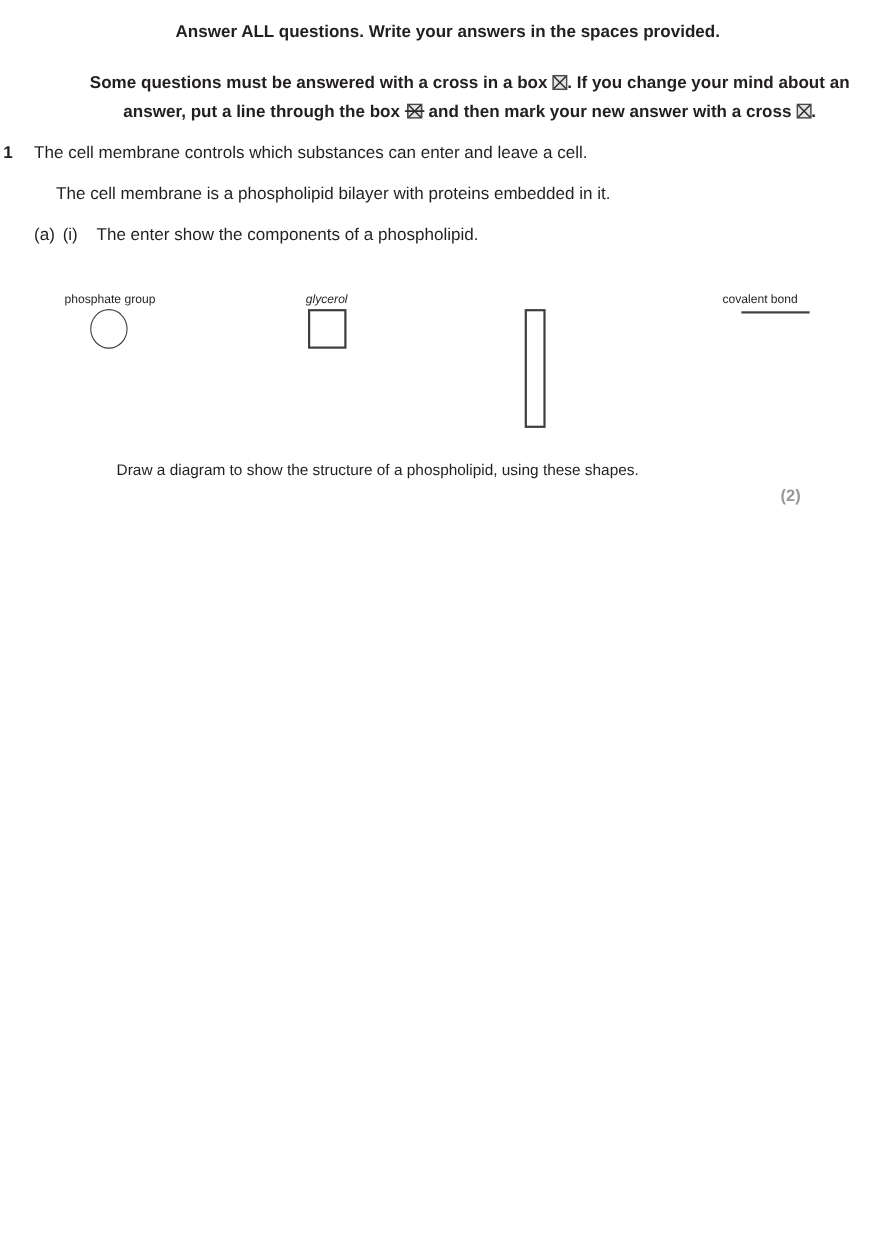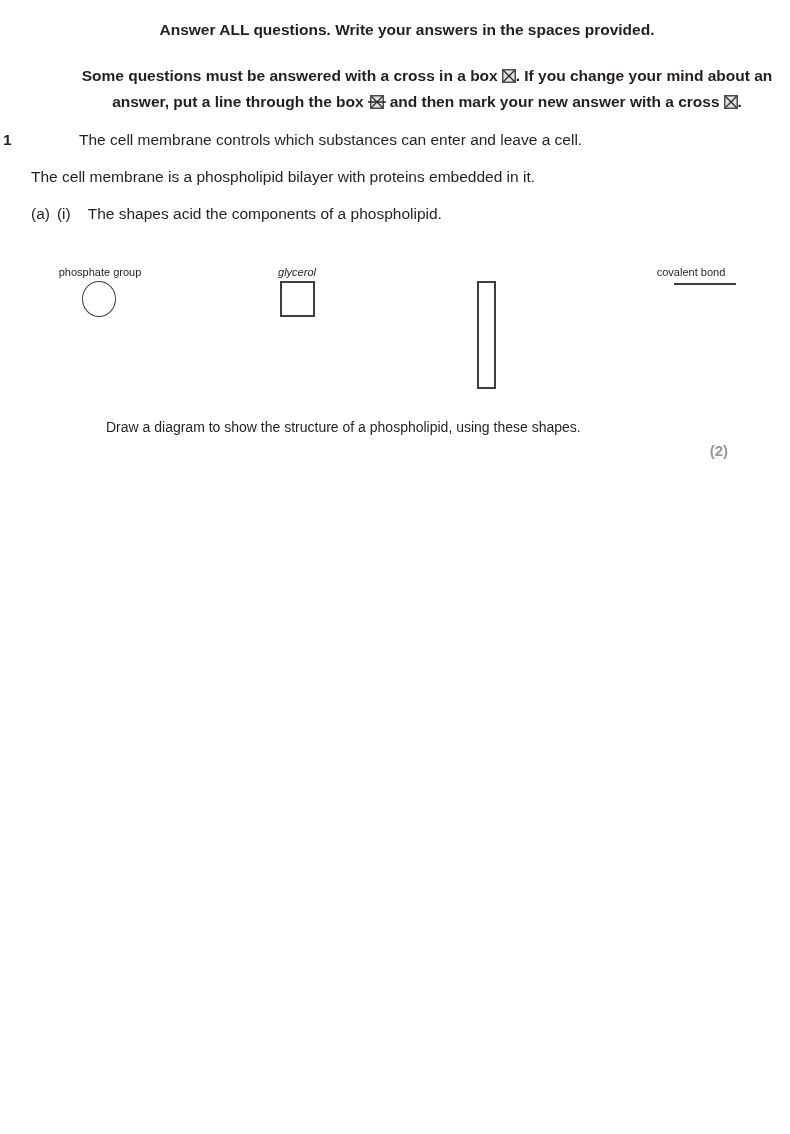--- a/index.html
+++ b/index.html
@@ -32,22 +32,22 @@
   .box-icon { display: inline-block; vertical-align: -2px; }
   .box-icon.pad-left { margin-left: 4px; }
   .box-icon.pad-both { margin-left: 4px; margin-right: 4px; }
   .q-number {
     position: absolute;
     left: 3px; top: 131px;
     font-weight: bold;
     font-size: 15.5px;
   }
   .q-line { position: absolute; left: 31px; font-size: 15.5px; }
-  .q-intro-1 { top: 131px; margin-left: 48px; }
-  .q-intro-2 { top: 168px; }
+  .q-intro-1 { top: 131px; }
+  .q-intro-2 { top: 168px; margin-left: 20px; }
   .q-part { top: 205px; }
   .q-part .part-a { margin-right: 7px; }
   .q-part .part-i { margin-right: 17px; }
   .shape-label {
     position: absolute;
     top: 266px;
     width: 200px;
     text-align: center;
     font-size: 11px;
   }
@@ -121,21 +121,21 @@
         </svg></span><span>.</span>
   </div>
 
   <div class="q-number">1</div>
 
   <div class="q-line q-intro-1">The cell membrane controls which substances can enter and leave a cell.</div>
 
   <div class="q-line q-intro-2">The cell membrane is a phospholipid bilayer with proteins embedded in it.</div>
 
   <div class="q-line q-part">
-    <span class="part-a">(a)</span><span class="part-i">(i)</span><span>The shapes acid the components of a phospholipid.</span>
+    <span class="part-a">(a)</span><span class="part-i">(i)</span><span>The enter show the components of a phospholipid.</span>
   </div>
 
   <div class="shape-label c1">phosphate group</div>
   <div class="shape-label c2">glycerol</div>
   <div class="shape-label c4">covalent bond</div>
 
   <div class="shape-circle"></div>
   <div class="shape-square"></div>
   <div class="shape-tall-rect"></div>
   <div class="shape-line"></div>

